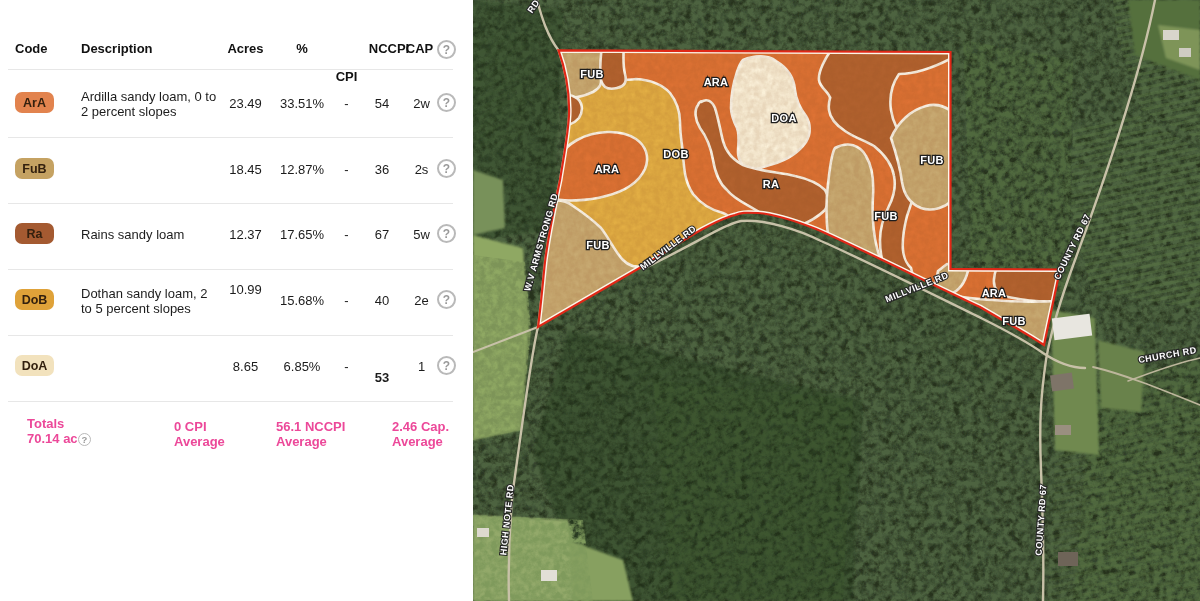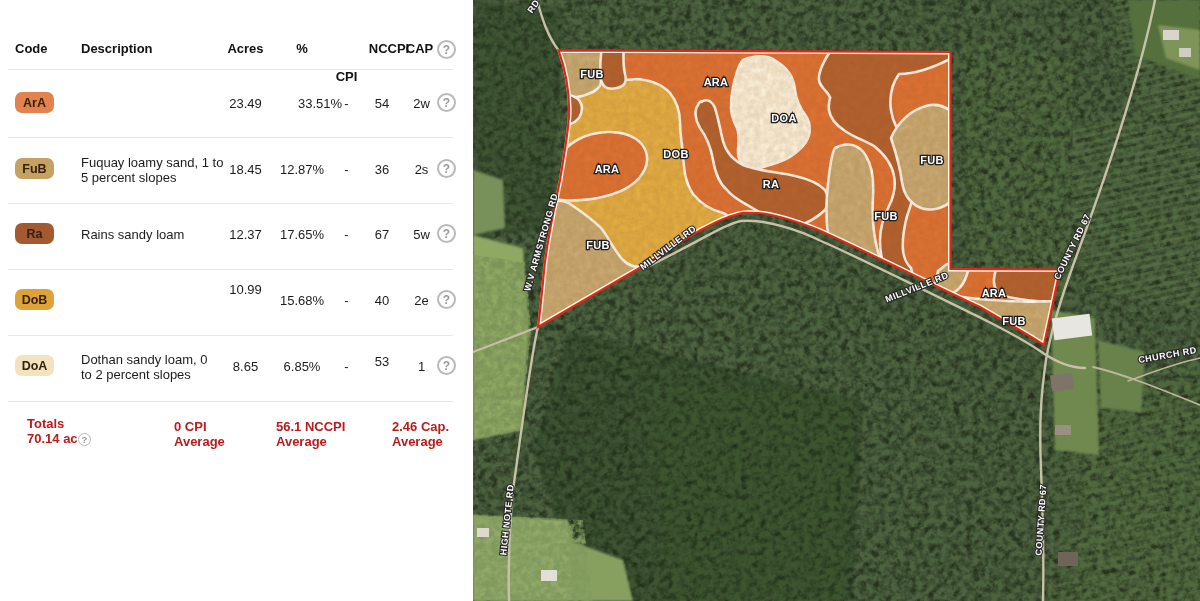--- a/index.html
+++ b/index.html
@@ -9,80 +9,80 @@
   .hdr{font-weight:bold;font-size:13px;color:#111;}
   .ca{text-align:center;}
   .sep{position:absolute;left:8px;right:747px;height:1px;background:#e7e7e7;}
   .badge{position:absolute;left:15px;width:39px;height:21px;border-radius:7px;
          display:flex;align-items:center;justify-content:center;
          font-size:12.5px;font-weight:bold;color:#33200e;}
   .desc{position:absolute;left:81px;font-size:13px;color:#1c1c1c;line-height:15px;white-space:nowrap;}
   .num{position:absolute;font-size:13px;color:#1c1c1c;}
   .qm{position:absolute;width:15px;height:15px;border-radius:50%;border:2px solid #b9b9b9;
       color:#9a9a9a;font-size:12px;font-weight:bold;display:flex;align-items:center;justify-content:center;}
-  .tot{position:absolute;font-size:13px;font-weight:bold;color:#b91c1c;line-height:15px;}
+  .tot{position:absolute;font-size:13px;font-weight:bold;color:#ec4899;line-height:15px;}
 </style>
 </head>
 <body>
 <div id="page">
 
   <div class="abs hdr" style="left:15px;top:41px;">Code</div>
   <div class="abs hdr" style="left:81px;top:41px;">Description</div>
   <div class="abs hdr ca" style="left:215px;top:41px;width:61px;">Acres</div>
   <div class="abs hdr ca" style="left:272px;top:41px;width:60px;">%</div>
   <div class="abs hdr ca" style="left:324px;top:29px;width:45px;margin-top:40px;">CPI</div>
   <div class="abs hdr ca" style="left:366px;top:41px;width:46px;">NCCPI</div>
   <div class="abs hdr ca" style="left:397px;top:41px;width:45px;">CAP</div>
   <div class="qm" style="left:437px;top:40px;">?</div>
   <div class="sep" style="top:69px;"></div>
 
   <div class="badge" style="top:92px;background:#E2834E;">ArA</div>
+  <div class="desc" style="top:89px;">Ardilla sandy loam, 0 to<br>2 percent slopes</div>
   <div class="num ca" style="left:215px;top:96px;width:61px;">23.49</div>
-  <div class="num ca" style="left:290px;top:96px;width:60px;">33.51%</div>
+  <div class="num ca" style="left:272px;top:96px;width:60px;">33.51%</div>
   <div class="num ca" style="left:324px;top:96px;width:45px;">-</div>
   <div class="num ca" style="left:359px;top:96px;width:46px;">54</div>
   <div class="num ca" style="left:399px;top:96px;width:45px;">2w</div>
   <div class="qm" style="left:437px;top:93px;">?</div>
   <div class="sep" style="top:137px;"></div>
 
   <div class="badge" style="top:158px;background:#C5A262;">FuB</div>
-  <div class="desc" style="top:155px;">Fuquay loamy sand, 1 to<br>5 percent slopes</div>
   <div class="num ca" style="left:215px;top:162px;width:61px;">18.45</div>
   <div class="num ca" style="left:272px;top:162px;width:60px;">12.87%</div>
   <div class="num ca" style="left:324px;top:162px;width:45px;">-</div>
   <div class="num ca" style="left:359px;top:162px;width:46px;">36</div>
   <div class="num ca" style="left:399px;top:162px;width:45px;">2s</div>
   <div class="qm" style="left:437px;top:159px;">?</div>
   <div class="sep" style="top:203px;"></div>
 
   <div class="badge" style="top:223px;background:#A45A31;">Ra</div>
   <div class="desc" style="top:227px;">Rains sandy loam</div>
   <div class="num ca" style="left:215px;top:227px;width:61px;">12.37</div>
   <div class="num ca" style="left:272px;top:227px;width:60px;">17.65%</div>
   <div class="num ca" style="left:324px;top:227px;width:45px;">-</div>
   <div class="num ca" style="left:359px;top:227px;width:46px;">67</div>
   <div class="num ca" style="left:399px;top:227px;width:45px;">5w</div>
   <div class="qm" style="left:437px;top:224px;">?</div>
   <div class="sep" style="top:269px;"></div>
 
   <div class="badge" style="top:289px;background:#DFA239;">DoB</div>
+  <div class="desc" style="top:286px;">Dothan sandy loam, 2<br>to 5 percent slopes</div>
   <div class="num ca" style="left:215px;top:282px;width:61px;">10.99</div>
   <div class="num ca" style="left:272px;top:293px;width:60px;">15.68%</div>
   <div class="num ca" style="left:324px;top:293px;width:45px;">-</div>
   <div class="num ca" style="left:359px;top:293px;width:46px;">40</div>
   <div class="num ca" style="left:399px;top:293px;width:45px;">2e</div>
   <div class="qm" style="left:437px;top:290px;">?</div>
   <div class="sep" style="top:335px;"></div>
 
   <div class="badge" style="top:355px;background:#F2E2BD;">DoA</div>
-  <div class="desc" style="top:352px;">Dothan sandy loam, 0<br>to 2 percent slopes</div>
   <div class="num ca" style="left:215px;top:359px;width:61px;">8.65</div>
   <div class="num ca" style="left:272px;top:359px;width:60px;">6.85%</div>
   <div class="num ca" style="left:324px;top:359px;width:45px;">-</div>
-  <div class="num ca" style="left:359px;top:354px;width:46px;">53</div>
+  <div class="num ca" style="left:359px;top:370px;width:46px;font-weight:bold;">53</div>
   <div class="num ca" style="left:399px;top:359px;width:45px;">1</div>
   <div class="qm" style="left:437px;top:356px;">?</div>
   <div class="sep" style="top:401px;"></div>
 
   <div class="tot" style="left:27px;top:416px;">Totals<br>70.14 ac</div>
   <div class="qm" style="left:78px;top:433px;width:11px;height:11px;font-size:9.5px;border-width:1.7px;">?</div>
   <div class="tot" style="left:174px;top:419px;">0 CPI<br>Average</div>
   <div class="tot" style="left:276px;top:419px;">56.1 NCCPI<br>Average</div>
   <div class="tot" style="left:392px;top:419px;">2.46 Cap.<br>Average</div>
 

